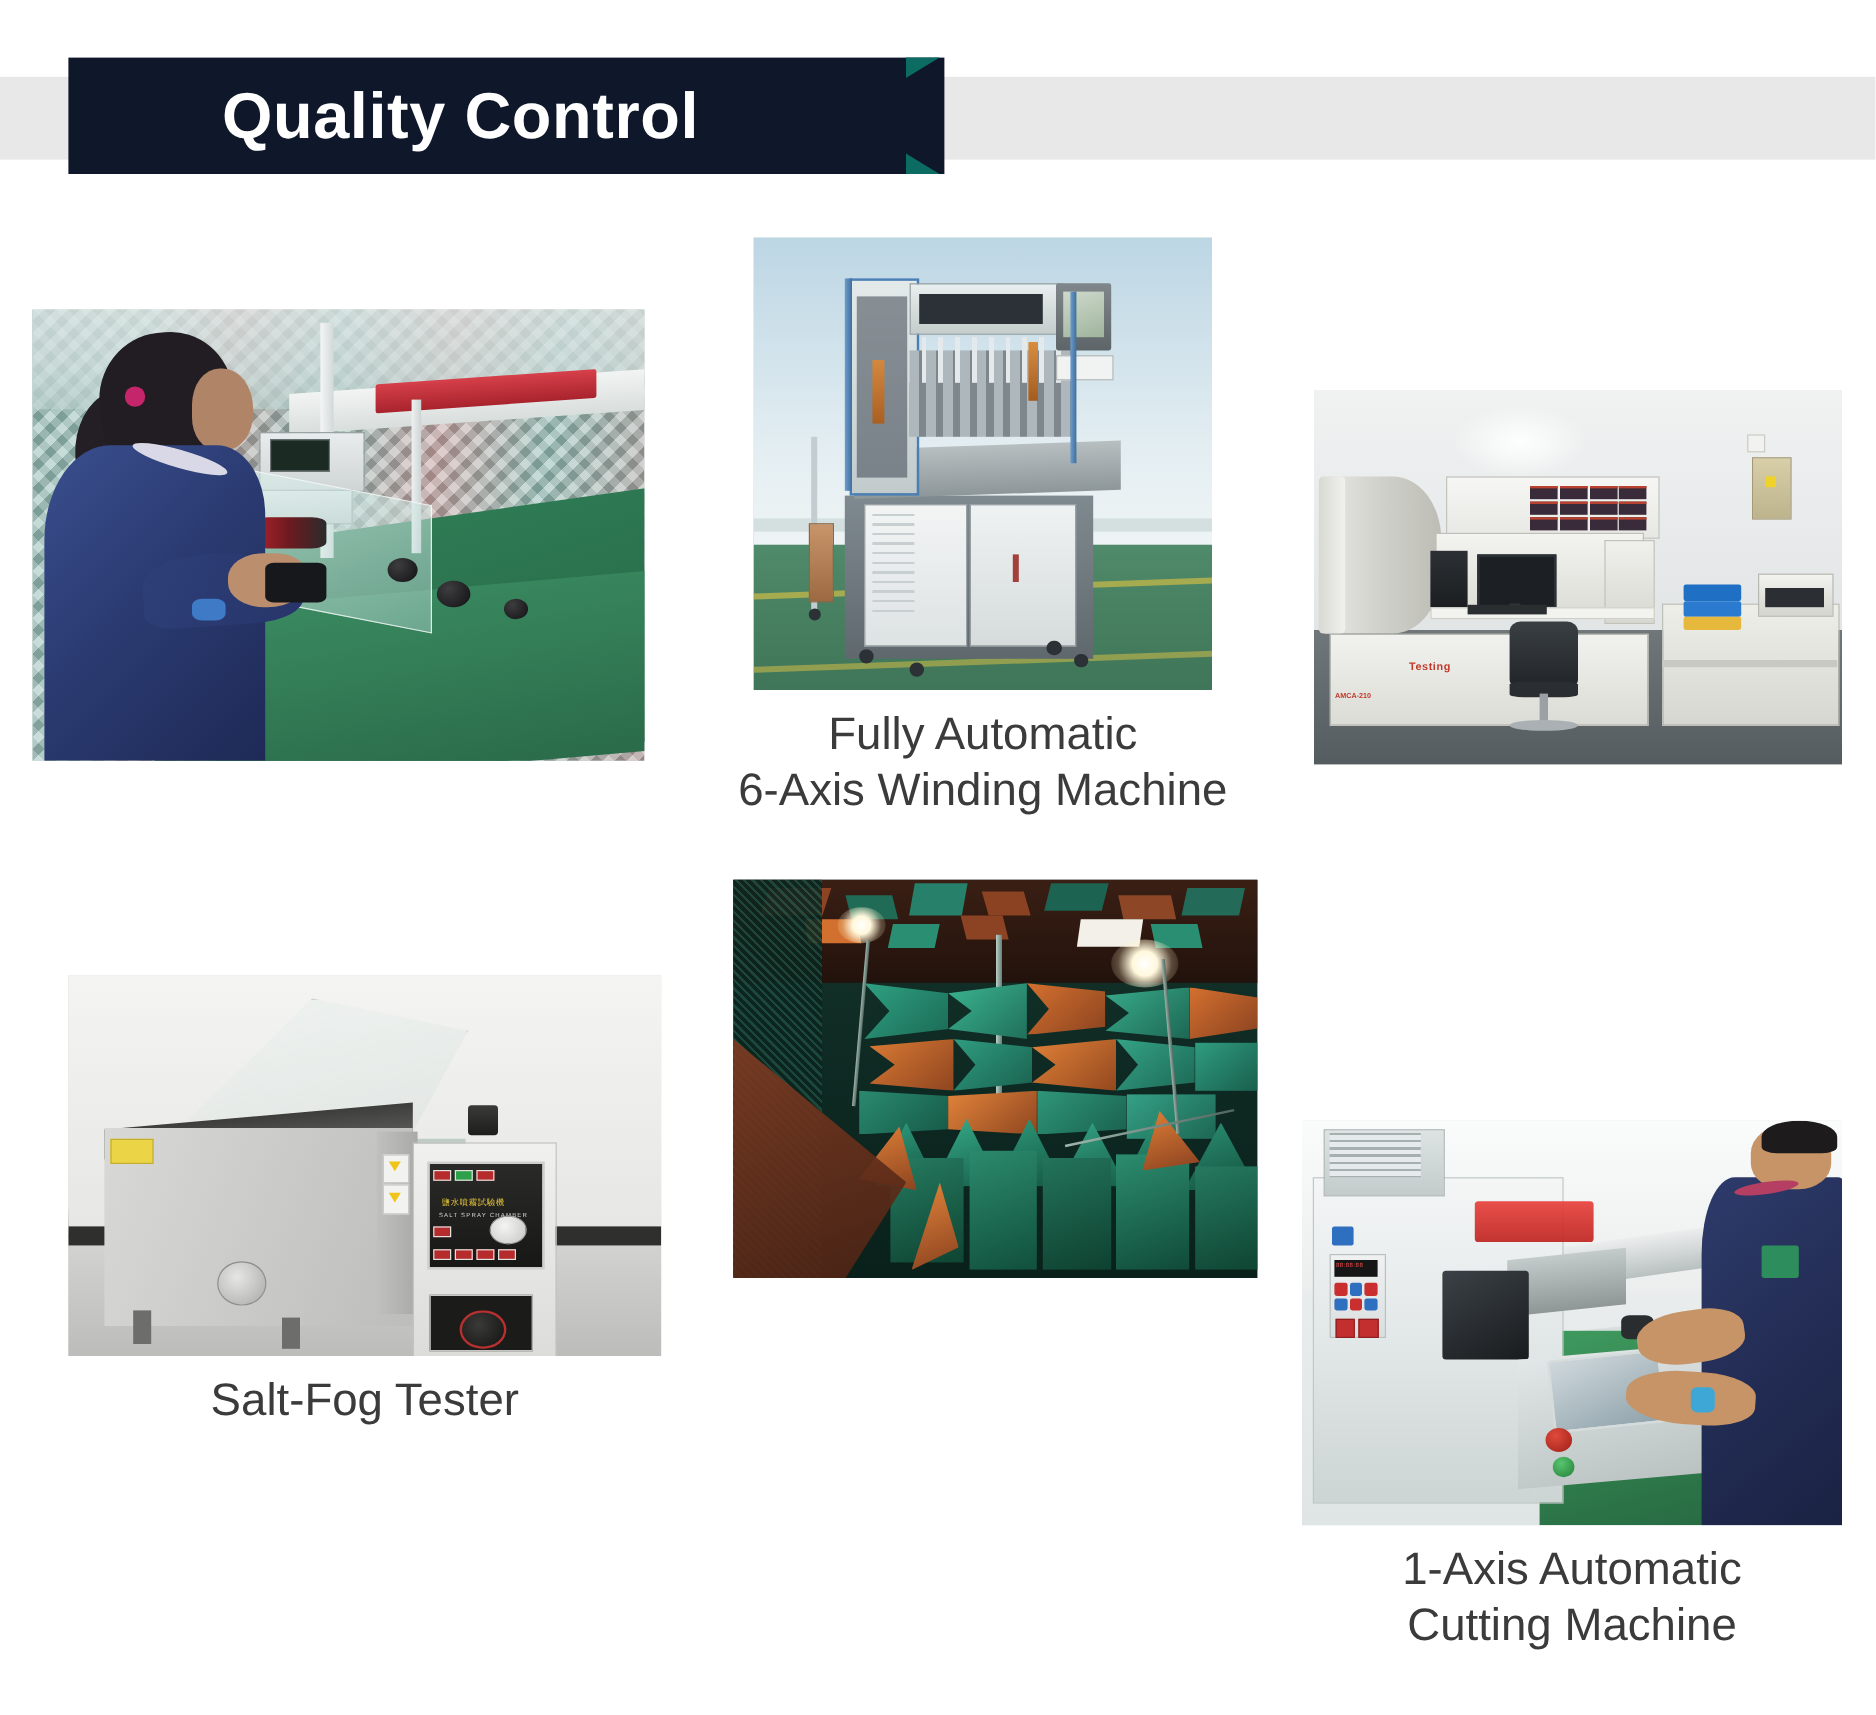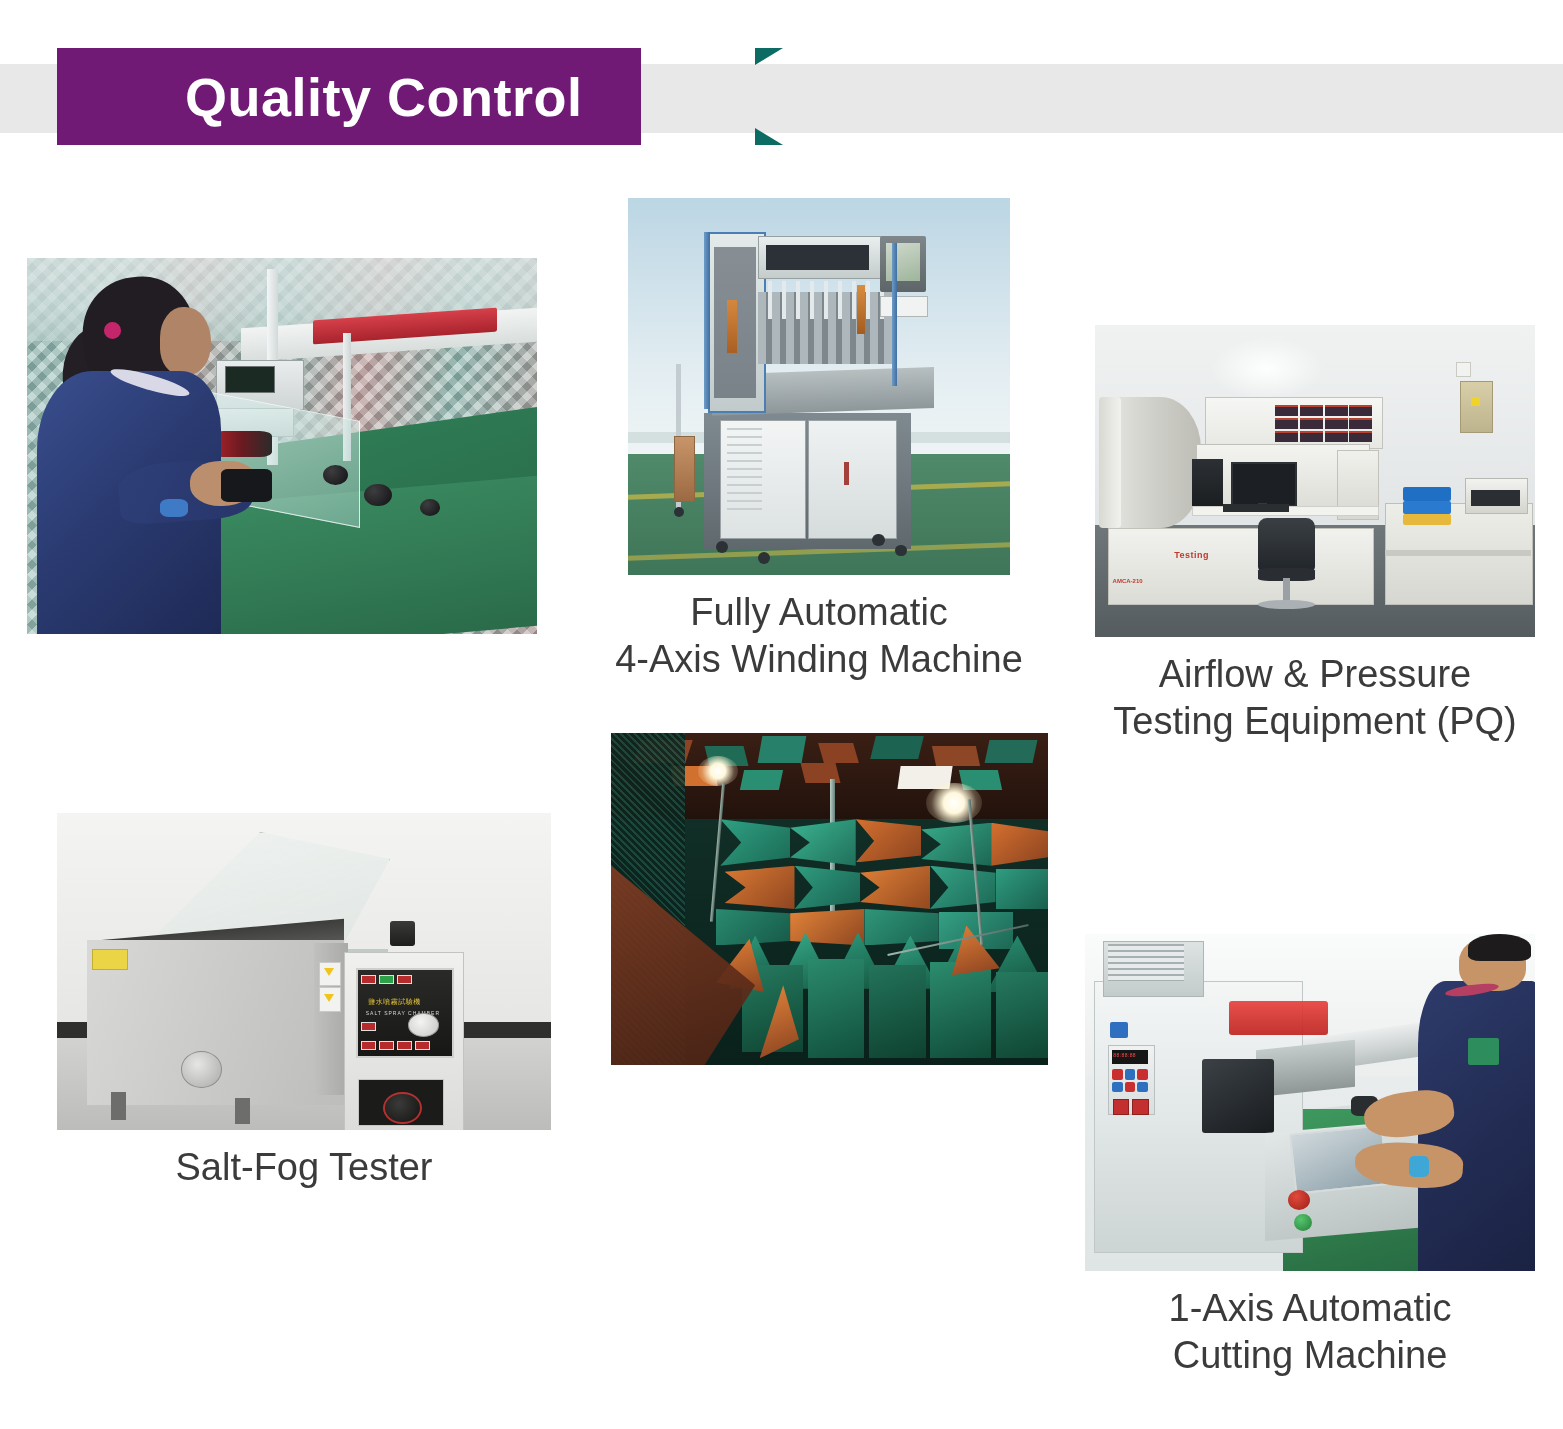--- a/index.html
+++ b/index.html
@@ -20,22 +20,22 @@
   #header { position: absolute; left: 0; top: 0; width: 1563px; height: 190px; }
   .grey-band {
     position: absolute;
     left: 0; top: 64px;
     width: 1563px; height: 69px;
     background: #e8e8e8;
   }
   .ribbon {
     position: absolute;
     left: 57px; top: 48px;
-    width: 584px; height: 97px;
-    background: #701a75;
+    width: 730px; height: 97px;
+    background: #0f172a;
     display: flex;
     align-items: center;
   }
   .ribbon-title {
     color: #ffffff;
     font-size: 54px;
     font-weight: bold;
     letter-spacing: 0.5px;
     padding-left: 128px;
     line-height: 1;
@@ -472,21 +472,21 @@
       <div class="wm-colL"></div>
       <div class="wm-colR"></div>
       <div class="wm-wheel" style="left:23%;top:91%;width:3.2%;height:3.2%;"></div>
       <div class="wm-wheel" style="left:34%;top:94%;width:3.2%;height:3.2%;"></div>
       <div class="wm-wheel" style="left:64%;top:89%;width:3.2%;height:3.2%;"></div>
       <div class="wm-wheel" style="left:70%;top:92%;width:3%;height:3%;"></div>
       <div class="wm-wheel" style="left:12%;top:82%;width:2.6%;height:2.6%;"></div>
     </div>
   </div>
   <div class="caption">Fully Automatic
-4-Axis Winding Machine</div>
+6-Axis Winding Machine</div>
 </div>
 
 <div class="card" id="card-airflow">
   <div class="photo">
     <div class="scene">
       <div class="af-bg"></div>
       <div class="af-wall"></div>
       <div class="af-glow"></div>
       <div class="af-floor"></div>
       <div class="af-outlet"></div>
@@ -525,22 +525,20 @@
       <div class="af-box-blue2"></div>
       <div class="af-box-yel"></div>
       <div class="af-instr"></div>
       <div class="af-instrscr"></div>
       <div class="af-chair-back"></div>
       <div class="af-chair-seat"></div>
       <div class="af-chair-pole"></div>
       <div class="af-chair-base"></div>
     </div>
   </div>
-  <div class="caption">Airflow &amp; Pressure
-Testing Equipment (PQ)</div>
 </div>
 
 <div class="card" id="card-saltfog">
   <div class="photo">
     <div class="scene">
       <div class="sf-bg"></div>
       <div class="sf-wall"></div>
       <div class="sf-skirt"></div>
       <div class="sf-floor"></div>
       <div class="sf-lid"></div>

